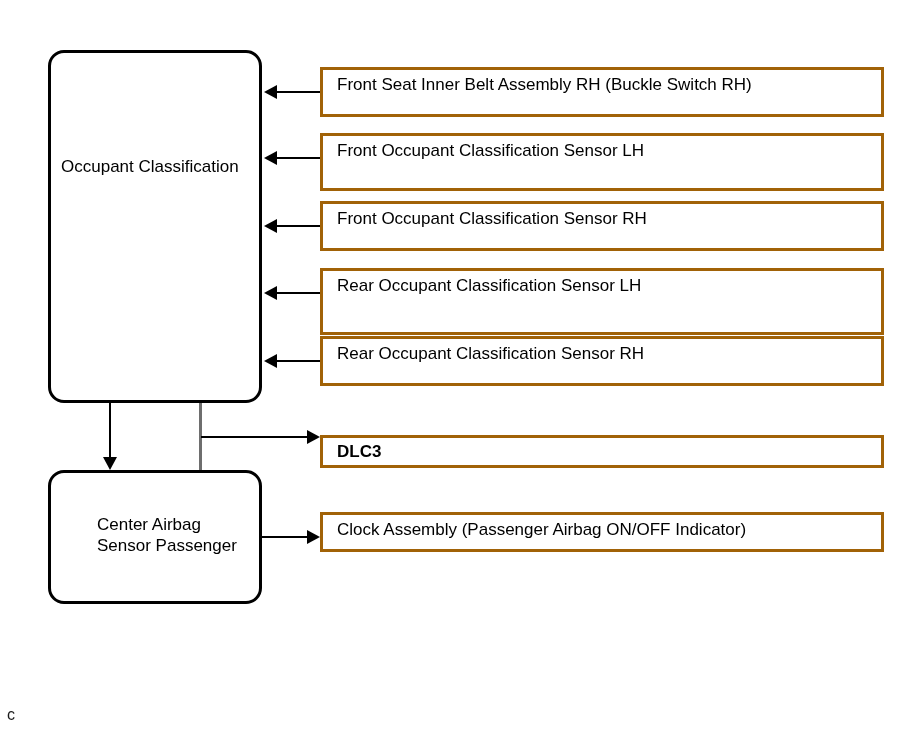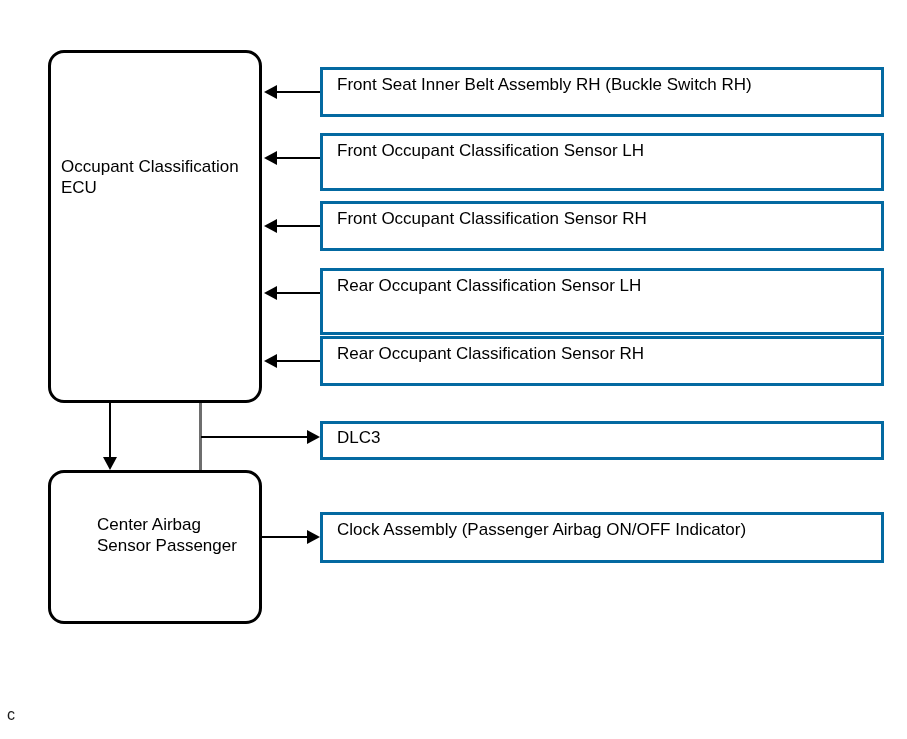--- a/index.html
+++ b/index.html
@@ -29,21 +29,21 @@
     line-height: 21px;
     color: #000000;
     white-space: nowrap;
   }
   
   .rbox {
     position: absolute;
     box-sizing: border-box;
     left: 320px;
     width: 564px;
-    border: 3px solid #0369a1;
+    border: 3px solid #a16207;
     background: #ffffff;
   }
   .rbox-label {
     position: absolute;
     left: 14px;
     top: 5px;
     font-size: 17px;
     line-height: 20px;
     color: #000000;
     white-space: nowrap;
@@ -93,25 +93,24 @@
   }
 </style>
 </head>
 <body>
 
 <div class="canvas">
 
   <div class="node" style="left:48px; top:50px; width:214px; height:353px;">
     <div class="node-label" style="left:10px; top:103px;">
       <div>Occupant Classification</div>
-      <div>ECU</div>
     </div>
   </div>
 
-  <div class="node" style="left:48px; top:470px; width:214px; height:154px;">
+  <div class="node" style="left:48px; top:470px; width:214px; height:134px;">
     <div class="node-label" style="left:46px; top:41px;">
       <div>Center Airbag</div>
       <div>Sensor Passenger</div>
     </div>
   </div>
 
   <div class="rbox" style="top:67px; height:50px;">
     <div class="rbox-label">Front Seat Inner Belt Assembly RH (Buckle Switch RH)</div>
   </div>
 
@@ -124,25 +123,25 @@
   </div>
 
   <div class="rbox" style="top:268px; height:67px;">
     <div class="rbox-label">Rear Occupant Classification Sensor LH</div>
   </div>
 
   <div class="rbox" style="top:336px; height:50px;">
     <div class="rbox-label">Rear Occupant Classification Sensor RH</div>
   </div>
 
-  <div class="rbox" style="top:421px; height:39px;">
+  <div class="rbox" style="top:435px; height:33px;font-weight:bold;">
     <div class="rbox-label" style="top:4px;">DLC3</div>
   </div>
 
-  <div class="rbox" style="top:512px; height:51px;text-decoration:underline;">
+  <div class="rbox" style="top:512px; height:40px;text-decoration:underline;">
     <div class="rbox-label">Clock Assembly (Passenger Airbag ON/OFF Indicator)</div>
   </div>
 
   <div class="shaft-h" style="left:276px; top:91px; width:44px;"></div>
   <div class="head left" style="left:264px; top:85px;"></div>
 
   <div class="shaft-h" style="left:276px; top:157px; width:44px;"></div>
   <div class="head left" style="left:264px; top:151px;"></div>
 
   <div class="shaft-h" style="left:276px; top:225px; width:44px;"></div>

